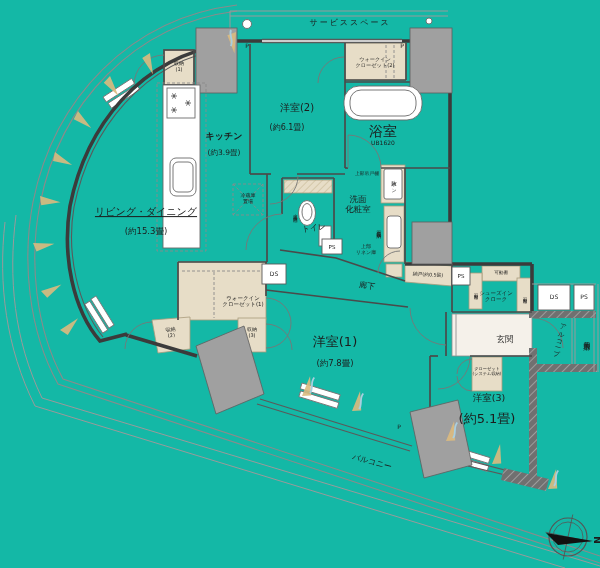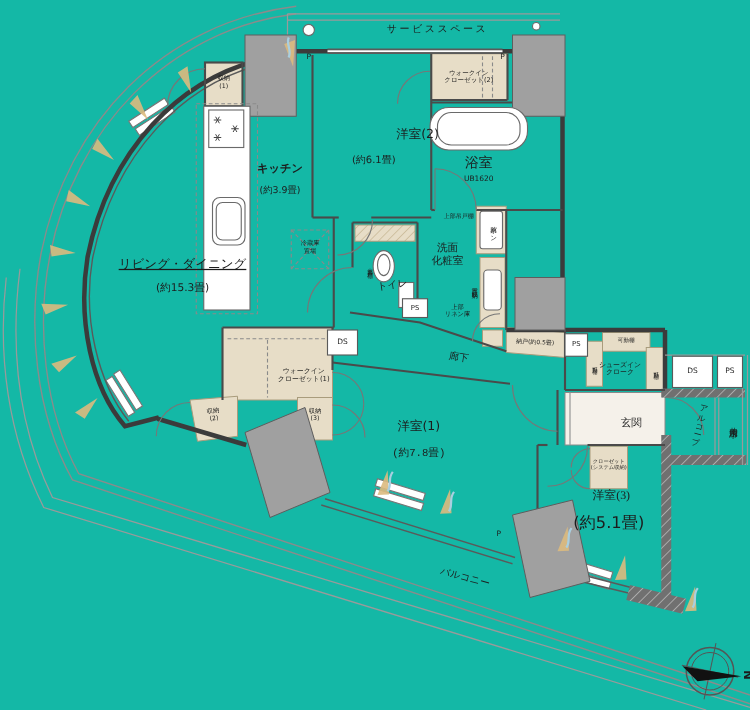--- a/index.html
+++ b/index.html
@@ -276,29 +276,29 @@
 <div class="lbl" style="left:399px;top:427px;font-size:6px;">P</div>
 
 <div class="lbl" style="left:179px;top:67px;font-size:5px;">
   <span>収納</span>
       <span>(1)</span>
 </div>
 
 <div class="lbl" style="left:224px;top:136px;font-size:9px;font-weight:bold;">キッチン</div>
 <div class="lbl" style="left:224px;top:153px;font-size:7.5px;">(約3.9畳)</div>
 
-<div class="lbl" style="left:297px;top:108px;font-size:10px;margin-left:37px;">洋室(2)</div>
-<div class="lbl" style="left:299px;top:128px;font-size:8px;">(約6.1畳)</div>
+<div class="lbl" style="left:297px;top:108px;font-size:10px;">洋室(2)</div>
+<div class="lbl" style="left:287px;top:128px;font-size:8px;">(約6.1畳)</div>
 
 <div class="lbl" style="left:375px;top:62px;font-size:5.2px;">
   <span>ウォークイン</span>
       <span>クローゼット(2)</span>
 </div>
 
-<div class="lbl" style="left:383px;top:131px;font-size:11px;">浴室</div>
+<div class="lbl" style="left:383px;top:131px;font-size:14px;">浴室</div>
 <div class="lbl" style="left:383px;top:143px;font-size:6px;">UB1620</div>
 
 <div class="lbl v" style="left:393px;top:184px;font-size:5px;">防水パン</div>
 <div class="lbl" style="left:367px;top:174px;font-size:4.8px;">上部吊戸棚</div>
 <div class="lbl v" style="left:378px;top:229px;font-size:4.8px;">三面鏡収納</div>
 <div class="lbl" style="left:366px;top:250px;font-size:5px;">
   <span>上部</span>
       <span>リネン庫</span>
 </div>
 <div class="lbl" style="left:358px;top:204px;font-size:8.5px;">
@@ -326,22 +326,22 @@
 
 <div class="lbl" style="left:171px;top:333px;font-size:5px;transform:translate(-50%,-50%) rotate(-8deg);">
   <span>収納</span>
       <span>(2)</span>
 </div>
 <div class="lbl" style="left:252px;top:333px;font-size:5px;">
   <span>収納</span>
       <span>(3)</span>
 </div>
 
-<div class="lbl" style="left:335px;top:342px;font-size:10px;">洋室(1)</div>
-<div class="lbl" style="left:335px;top:363px;font-size:8.5px;font-family:Liberation Mono, monospace;">(約7.8畳)</div>
+<div class="lbl" style="left:335px;top:342px;font-size:13px;">洋室(1)</div>
+<div class="lbl" style="left:335px;top:363px;font-size:8.5px;">(約7.8畳)</div>
 
 <div class="lbl" style="left:367px;top:286px;font-size:8px;transform:translate(-50%,-50%) rotate(9deg);">廊下</div>
 
 <div class="lbl" style="left:428px;top:275px;font-size:4.8px;transform:translate(-50%,-50%) rotate(3deg);">納戸(約0.5畳)</div>
 <div class="lbl" style="left:461px;top:276px;font-size:5.5px;">PS</div>
 <div class="lbl" style="left:501px;top:273px;font-size:4.5px;">可動棚</div>
 <div class="lbl v" style="left:475px;top:291px;font-size:4.2px;">可動棚</div>
 <div class="lbl v" style="left:524px;top:295px;font-size:4.2px;">可動棚</div>
 <div class="lbl" style="left:496px;top:296px;font-size:5.5px;">
   <span>シューズイン</span>
@@ -353,20 +353,20 @@
 
 <div class="lbl" style="left:505px;top:339px;font-size:8.5px;">玄関</div>
 <div class="lbl v" style="left:560px;top:336px;font-size:6.5px;transform:translate(-50%,-50%) rotate(14deg);">アルコーブ</div>
 <div class="lbl v" style="left:586px;top:338px;font-size:7px;">共用廊下</div>
 
 <div class="lbl" style="left:487px;top:372px;font-size:4.2px;">
   <span>クローゼット</span>
       <span>(システム収納)</span>
 </div>
 
-<div class="lbl" style="left:489px;top:398px;font-size:9.5px;font-family:Liberation Serif, serif;">洋室(3)</div>
+<div class="lbl" style="left:489px;top:398px;font-size:9.5px;">洋室(3)</div>
 <div class="lbl" style="left:487px;top:419px;font-size:13px;">(約5.1畳)</div>
 
 <div class="lbl" style="left:372px;top:462px;font-size:8px;transform:translate(-50%,-50%) rotate(15deg);">バルコニー</div>
 
 <div class="lbl" style="left:597px;top:540px;font-size:9px;font-weight:bold;transform:translate(-50%,-50%) rotate(90deg);">N</div>
 
 </div>
 
 </body></html>

